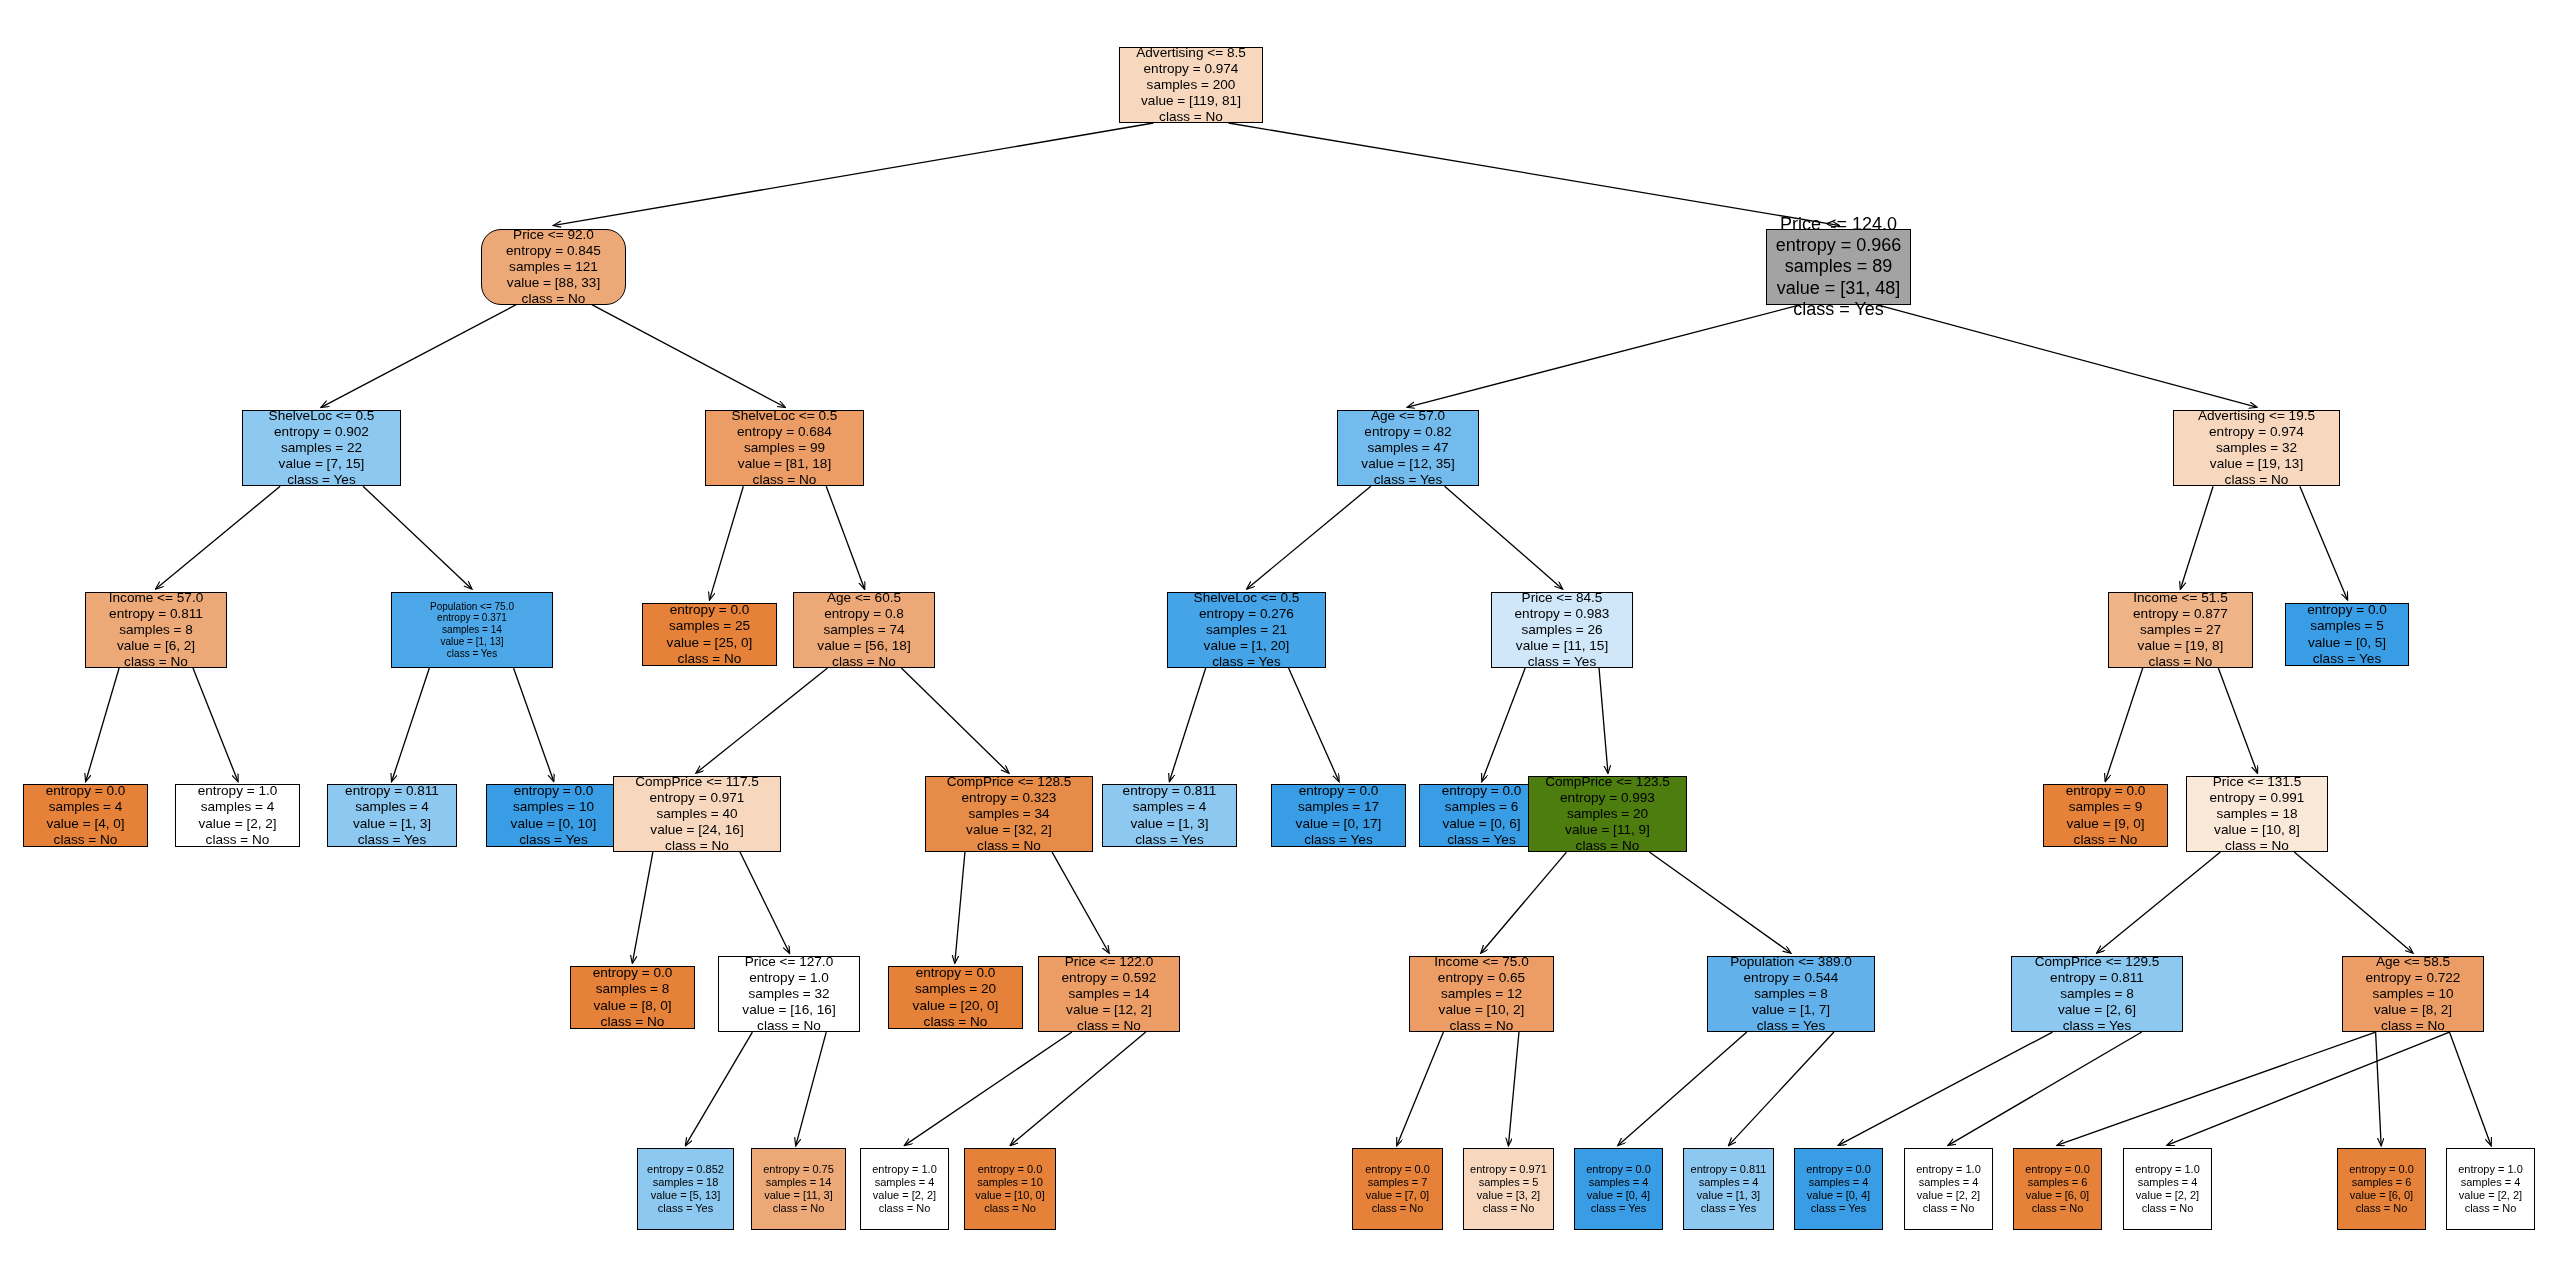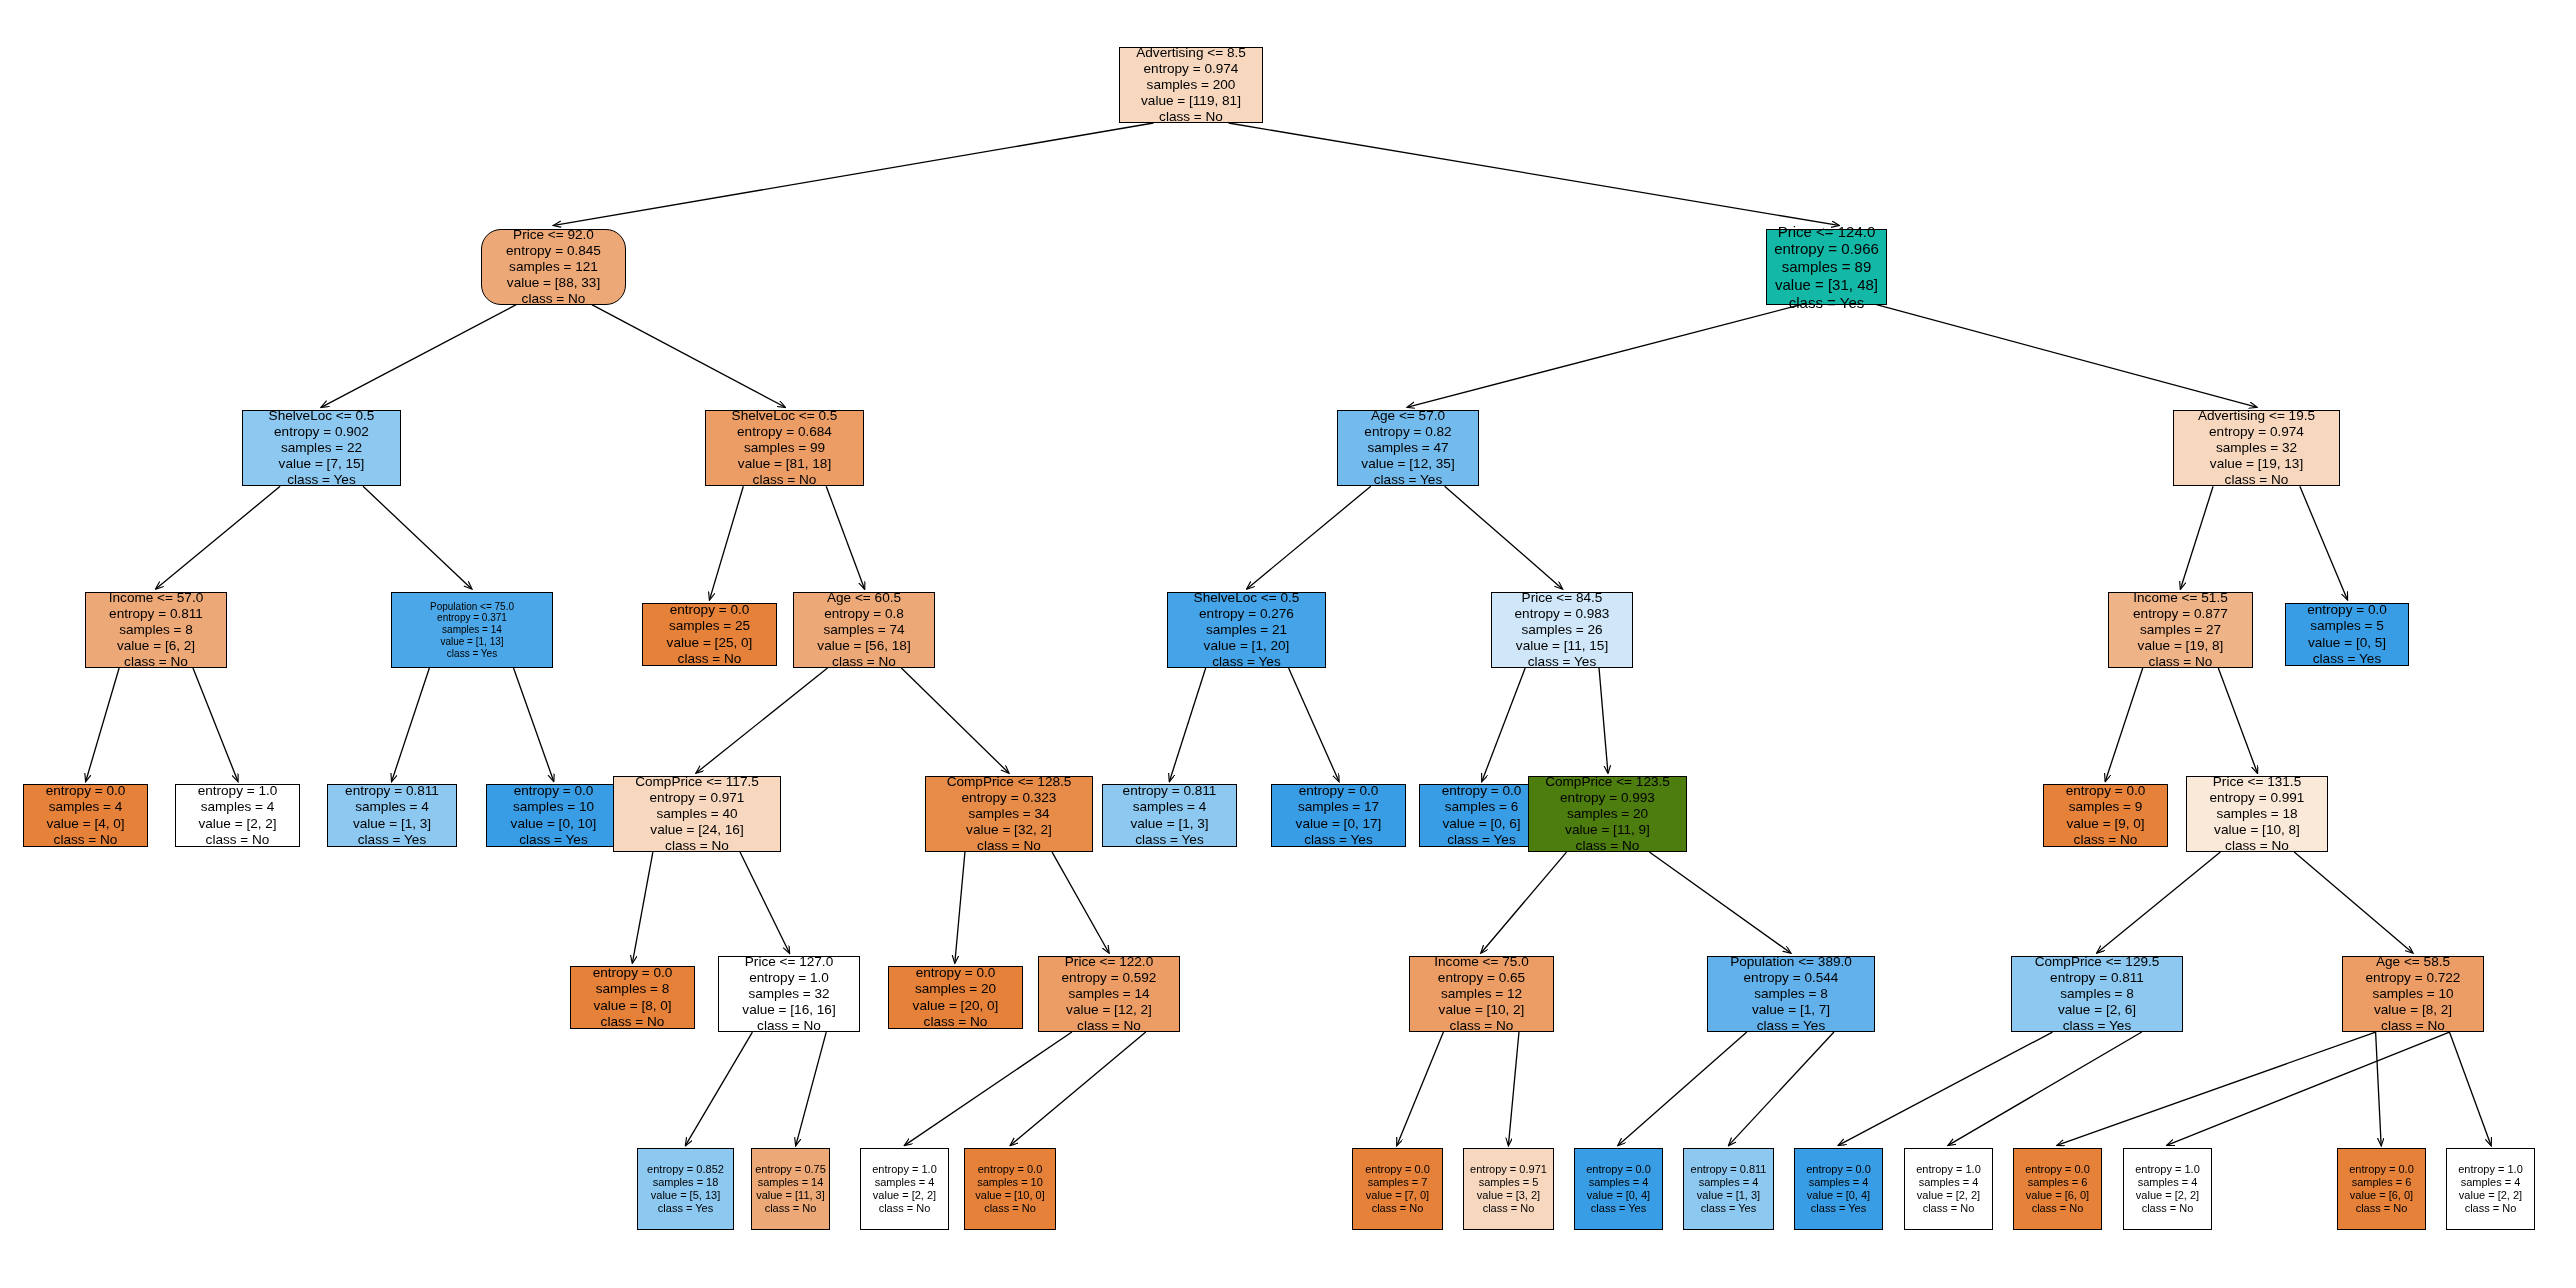--- a/index.html
+++ b/index.html
@@ -111,21 +111,21 @@
         <span class="nline">value = [119, 81]</span>
         <span class="nline">class = No</span>
       </div>
       <div class="tree-node" style="left: 481px; top: 229px; width: 145px; height: 76px; background: rgb(237, 168, 119); font-size: 13.6px; border-radius: 20px;">
         <span class="nline">Price &lt;= 92.0</span>
         <span class="nline">entropy = 0.845</span>
         <span class="nline">samples = 121</span>
         <span class="nline">value = [88, 33]</span>
         <span class="nline">class = No</span>
       </div>
-      <div class="tree-node" style="left: 1766px; top: 229px; width: 121px; height: 76px; background: #14b8a6; font-size: 15px;">
+      <div class="tree-node" style="left: 1766px; top: 229px; width: 145px; height: 76px; background: #a3a3a3; font-size: 18px;">
         <span class="nline">Price &lt;= 124.0</span>
         <span class="nline">entropy = 0.966</span>
         <span class="nline">samples = 89</span>
         <span class="nline">value = [31, 48]</span>
         <span class="nline">class = Yes</span>
       </div>
       <div class="tree-node" style="left: 242px; top: 410px; width: 159px; height: 76px; background: rgb(141, 200, 240); font-size: 13.6px;">
         <span class="nline">ShelveLoc &lt;= 0.5</span>
         <span class="nline">entropy = 0.902</span>
         <span class="nline">samples = 22</span>
@@ -336,21 +336,21 @@
         <span class="nline">samples = 10</span>
         <span class="nline">value = [8, 2]</span>
         <span class="nline">class = No</span>
       </div>
       <div class="tree-node" style="left: 637px; top: 1148px; width: 97px; height: 82px; background: rgb(141, 200, 240); font-size: 11px;">
         <span class="nline">entropy = 0.852</span>
         <span class="nline">samples = 18</span>
         <span class="nline">value = [5, 13]</span>
         <span class="nline">class = Yes</span>
       </div>
-      <div class="tree-node" style="left: 751px; top: 1148px; width: 79px; height: 82px; background: rgb(237, 168, 119); font-size: 11px;">
+      <div class="tree-node" style="left: 751px; top: 1148px; width: 95px; height: 82px; background: rgb(237, 168, 119); font-size: 11px;">
         <span class="nline">entropy = 0.75</span>
         <span class="nline">samples = 14</span>
         <span class="nline">value = [11, 3]</span>
         <span class="nline">class = No</span>
       </div>
       <div class="tree-node" style="left: 860px; top: 1148px; width: 89px; height: 82px; background: rgb(255, 255, 255); font-size: 11px;">
         <span class="nline">entropy = 1.0</span>
         <span class="nline">samples = 4</span>
         <span class="nline">value = [2, 2]</span>
         <span class="nline">class = No</span>

